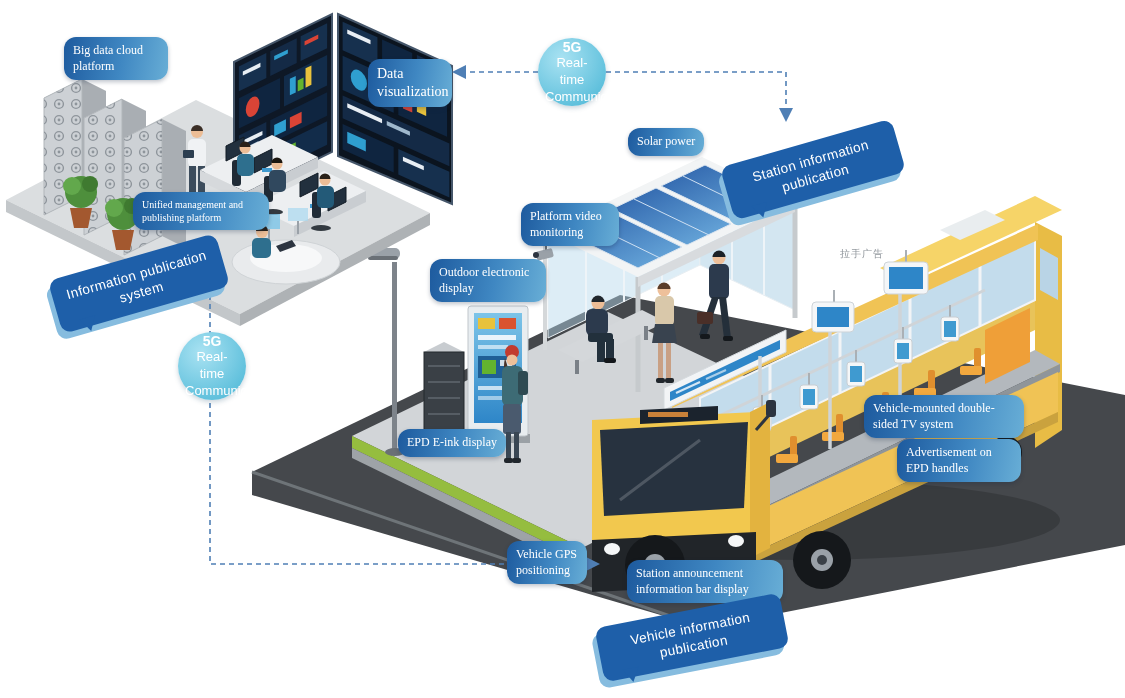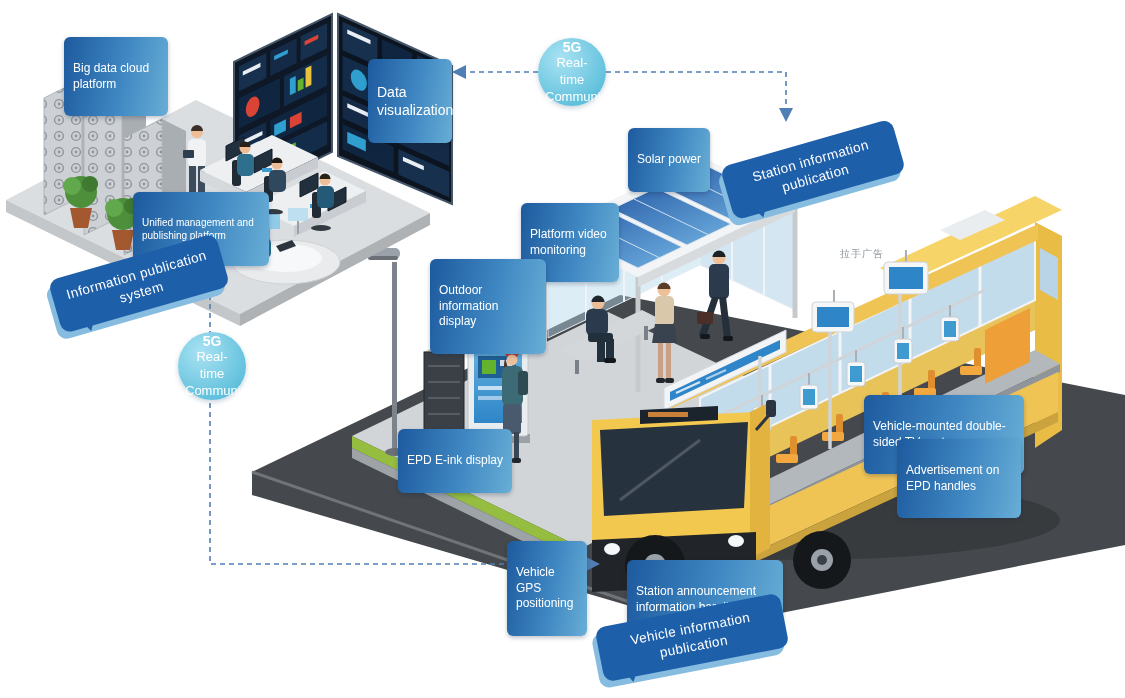--- a/index.html
+++ b/index.html
@@ -1,21 +1,21 @@
 <!DOCTYPE html>
 <html><head>
 <meta charset="utf-8">
 <style>
   html,body{margin:0;padding:0;background:#fff;}
   .stage{position:relative;width:1125px;height:698px;overflow:hidden;background:#fff;
          font-family:"Liberation Sans",sans-serif;}
   .scene-svg{position:absolute;left:0;top:0;width:1125px;height:698px;}
-  .label{position:absolute;color:#fff;font-size:12px;line-height:1.3;padding:24px 9px;
-         border-radius:6px;background:linear-gradient(100deg,#1d5a9e 0%,#3f87c2 55%,#68aed6 100%);
-         box-shadow:0 2px 4px rgba(20,40,70,.28);}
+  .label{position:absolute;color:#fff;font-size:12px;line-height:1.3;padding:6px 9px;
+         border-radius:12px;background:linear-gradient(100deg,#1d5a9e 0%,#3f87c2 55%,#68aed6 100%);
+         box-shadow:0 2px 4px rgba(20,40,70,.28);font-family:Liberation Serif, serif;}
   .nowrap{white-space:nowrap;}
   .bubble{position:absolute;background:#1e5fa9;color:#fff;border-radius:10px;padding:10px 13px;
           text-align:center;font-size:13.5px;font-weight:500;letter-spacing:.4px;line-height:1.3;
           transform:rotate(-16deg);box-shadow:-5px 6px 0 #86bcdf;}
   .bubble::after{content:"";position:absolute;left:20px;bottom:-13px;width:0;height:0;
           border:8px solid transparent;border-top:14px solid #1e5fa9;}
   .badge5g{position:absolute;width:68px;height:68px;border-radius:50%;color:#fff;
           background:radial-gradient(circle at 35% 30%,#a9e2f2,#5fc0dc 75%,#4fb2d2);
           display:flex;flex-direction:column;align-items:center;justify-content:flex-end;text-align:center;
           box-shadow:0 2px 5px rgba(30,80,110,.25);}
@@ -452,21 +452,21 @@
   <span class="g">5G</span>
   <span class="s">Real-time Communication</span>
 </div>
 
 <div class="label nowrap" style="left:628px;top:128px;">Solar power</div>
 
 <div class="bubble" style="left:724px;top:142px;width:152px;">Station information publication</div>
 
 <div class="label" style="left:521px;top:203px;width:80px;">Platform video monitoring</div>
 
-<div class="label" style="left:430px;top:259px;width:98px;">Outdoor information display</div>
+<div class="label" style="left:430px;top:259px;width:98px;">Outdoor electronic display</div>
 
 <div class="label" style="left:133px;top:192px;width:118px;font-size:10px;">Unified management and publishing platform</div>
 
 <div class="bubble" style="left:52px;top:256px;width:148px;">Information publication system</div>
 
 <div class="badge5g" style="left:178px;top:332px;">
   <span class="g">5G</span>
   <span class="s">Real-time Communication</span>
 </div>
 

